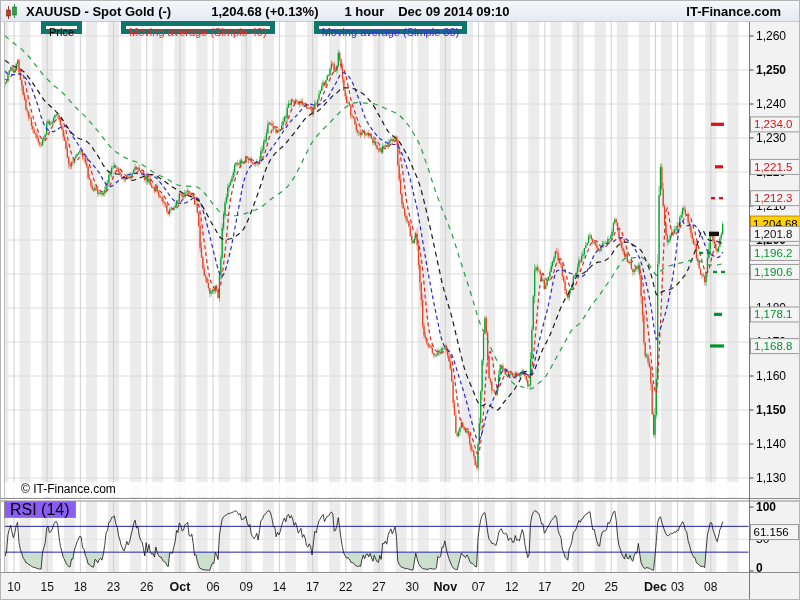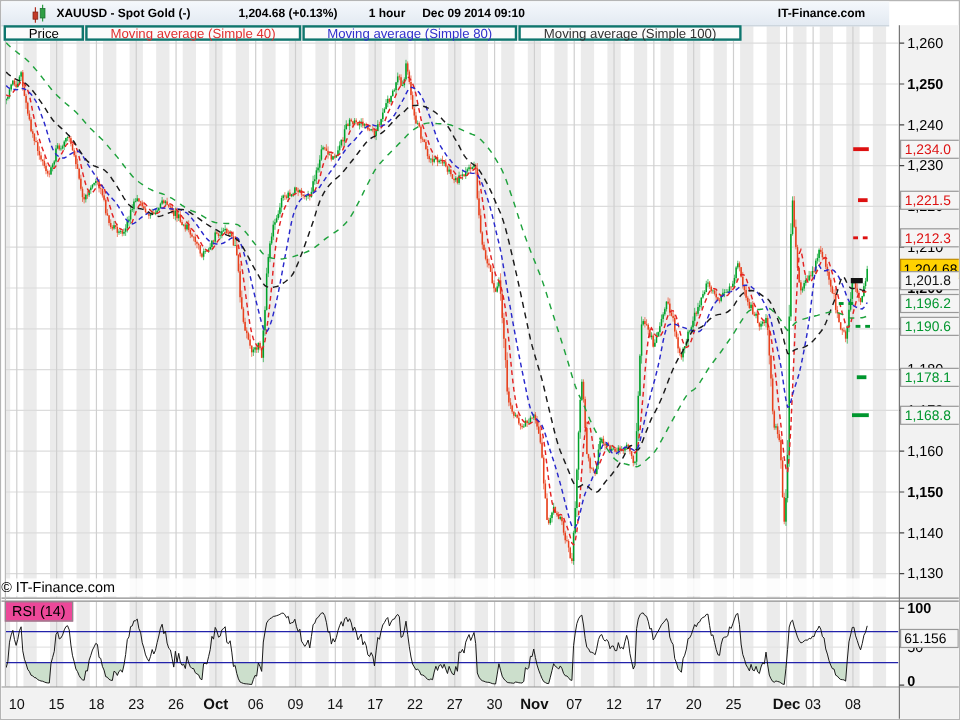--- a/index.html
+++ b/index.html
@@ -1,33 +1,33 @@
 <!DOCTYPE html>
 <html><head>
 <meta charset="utf-8">
 <style>
   html,body{margin:0;padding:0;background:#fff;}
   #app{position:relative;width:800px;height:600px;overflow:hidden;
        font-family:"Liberation Sans",sans-serif;border:1px solid #b5b5b5;box-sizing:border-box;background:#fff;}
   #chart-svg{position:absolute;left:0;top:0;}
-  #topbar{position:absolute;left:0;top:0;width:719px;height:20px;
+  #topbar{position:absolute;left:0;top:0;width:800px;height:20px;
           background:linear-gradient(#f5f8fc,#e3eaf2);border-bottom:1px solid #c3ccd6;
-          display:flex;align-items:center;font-size:10px;font-weight:bold;color:#000;padding-left:21px;}
+          display:flex;align-items:center;font-size:13px;font-weight:bold;color:#000;}
   #topbar .ic{margin-left:4px;display:flex;align-items:center;}
   #topbar .t1{margin-left:6px;}
   #topbar .t2{margin-left:40px;text-align:right;}
   #topbar .t3{margin-left:26px;}
   #topbar .t4{margin-left:14px;}
   #topbar .brand{margin-left:auto;margin-right:20px;}
   #legendbar{position:absolute;left:2px;top:20px;height:13px;display:flex;}
-  .tab{font-size:11px;line-height:11px;padding:1px 19px;border:2px solid #0f766e;background:#fbfbfb;
-       margin-right:1px;white-space:nowrap;}
-  #watermark{position:absolute;left:0;top:481px;font-size:12px;color:#000;}
-  #rsi-label{position:absolute;left:3px;top:500px;font-size:12px;color:#000;
-             border:1px solid #8c8c8c;background:#ec4899;padding:0 5px;line-height:15px;}
+  .tab{font-size:11px;line-height:11px;padding:1px 3px;border:5px solid #0f766e;background:#fbfbfb;
+       margin-right:1px;white-space:nowrap;margin-left:38px;}
+  #watermark{position:absolute;left:20px;top:481px;font-size:12px;color:#000;}
+  #rsi-label{position:absolute;left:3px;top:500px;font-size:16px;color:#000;
+             border:1px solid #8c8c8c;background:#8b5cf6;padding:0 5px;line-height:15px;}
 </style>
 </head>
 <body>
 
 <div id="app">
   <svg id="chart-svg" width="800" height="600">
       <rect x="0" y="20" width="800" height="580" fill="#ffffff"></rect>
       <rect x="748" y="20" width="52" height="580" fill="#f2f2f2"></rect>
       <rect x="0" y="572.5" width="748" height="27.5" fill="#f2f2f2"></rect>
       <g>
@@ -1341,18 +1341,17 @@
     <span class="t2">1,204.68 (+0.13%)</span>
     <span class="t3">1 hour</span>
     <span class="t4">Dec 09 2014 09:10</span>
     <span class="brand">IT-Finance.com</span>
   </div>
 
   <div id="legendbar">
       <div class="tab" style="color: rgb(0, 0, 0);">Price</div>
       <div class="tab" style="color: rgb(224, 48, 48);">Moving average (Simple 40)</div>
       <div class="tab" style="color: rgb(48, 48, 204);">Moving average (Simple 80)</div>
-      <div class="tab" style="color: rgb(51, 51, 51);">Moving average (Simple 100)</div>
     </div>
 
   <div id="watermark">© IT-Finance.com</div>
   <div id="rsi-label">RSI (14)</div>
 </div>
 
 </body></html>

